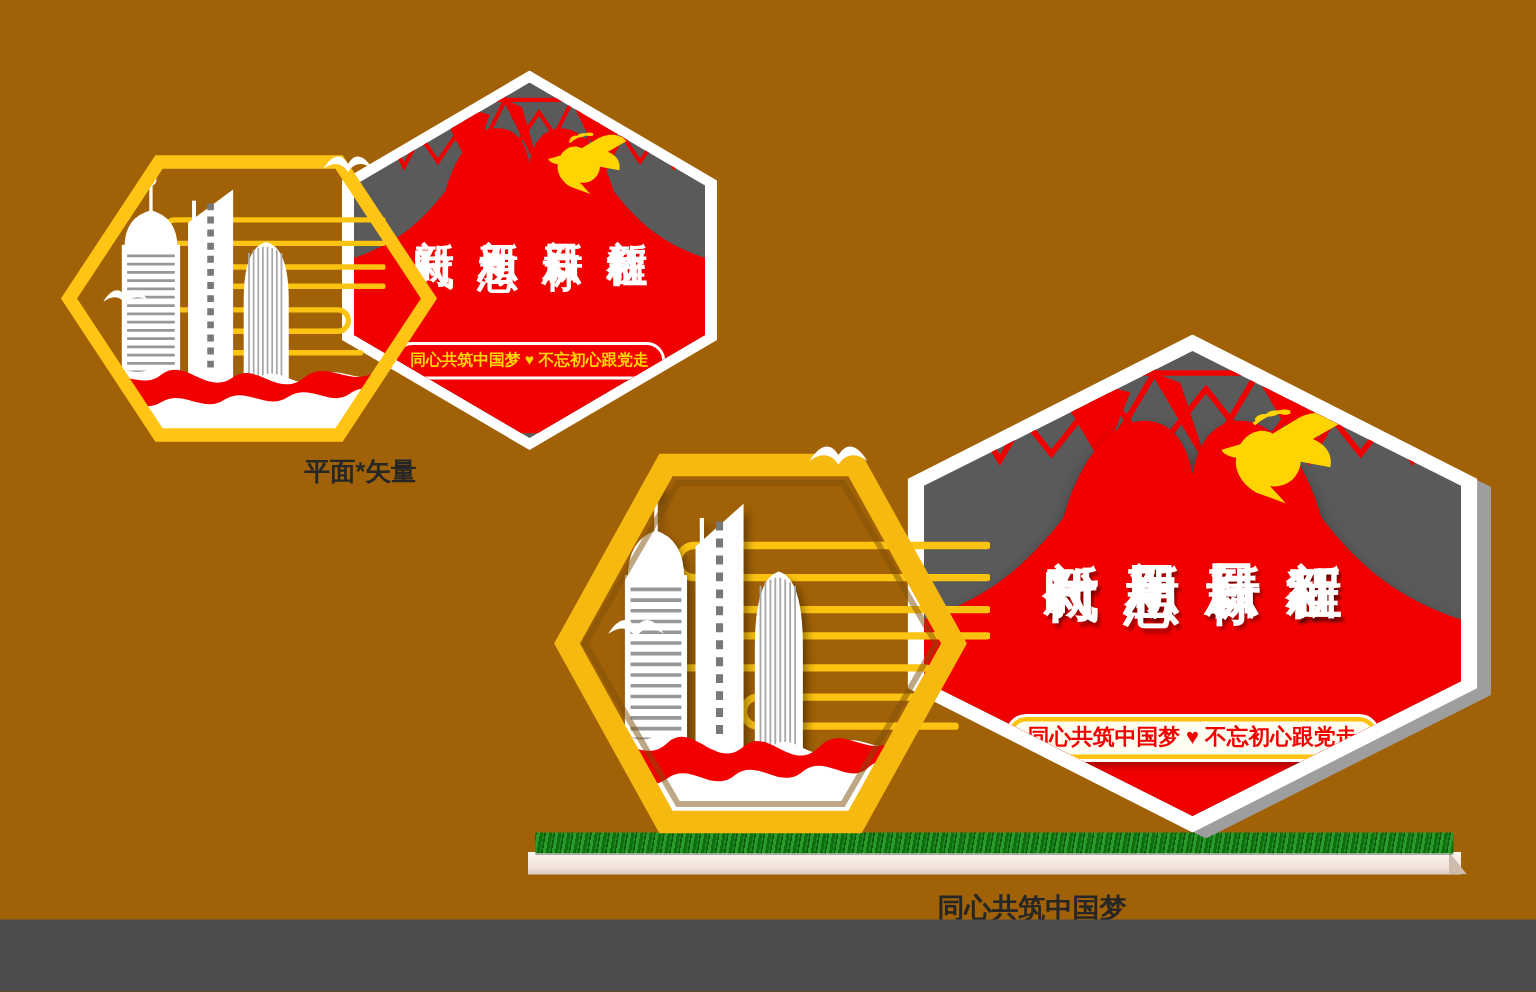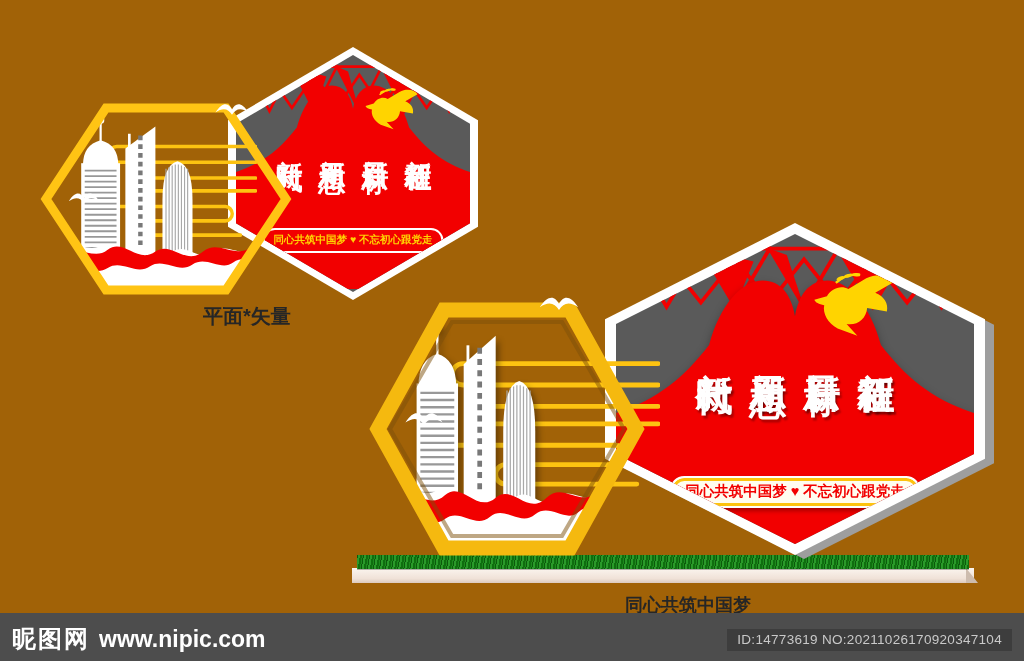--- a/index.html
+++ b/index.html
@@ -131,21 +131,21 @@
     </div>
 
     <svg class="abs" style="left:38px;top:100px;width:256px;height:198px;" viewBox="0 0 256 198">
       <polygon points="8,99 68,8 188,8 248,99 188,190 68,190" fill="none" stroke="#ffc414" stroke-width="9"></polygon>
     </svg>
 
     <svg class="gull" style="left:213px;top:96px;width:38px;height:24px;" viewBox="0 0 24 16">
       <use href="#g-gull" xlink:href="#g-gull" fill="#fff"></use>
       </svg>
 
-    <div class="label" style="left:203px;top:303px;font-size:20px;">平面*矢量</div>
+    <div class="label" style="left:203px;top:303px;font-size:17px;">平面*矢量</div>
   </div>
 
   <div class="threedwall">
 
     <div class="plinth" style="left:352px;top:568px;width:622px;height:15px;"></div>
     <div class="plinth-bevel" style="left:966px;top:568px;width:12px;height:15px;"></div>
     <div class="grass" style="left:357px;top:555px;width:612px;height:14px;"></div>
 
     <div class="abs hexV shadow-hex" style="left:614px;top:229px;width:380px;height:330px;"></div>
 
@@ -189,19 +189,14 @@
     </svg>
 
     <svg class="gull" style="left:536px;top:288px;width:46px;height:28px;" viewBox="0 0 24 16">
       <use href="#g-gull" xlink:href="#g-gull" fill="#fff"></use>
       </svg>
 
     <div class="label" style="left:625px;top:593px;font-size:18px;">同心共筑中国梦</div>
   </div>
 
   <div class="footer-band" style="top:613px;height:48px;"></div>
-  <div class="logo" style="left:12px;top:623px;">
-    <span class="cn">昵图网</span>
-    <span class="url">www.nipic.com</span>
-  </div>
-  <div class="idbadge" style="right:12px;top:629px;">ID:14773619 NO:20211026170920347104</div>
 
 </div>
 
 </body></html>

